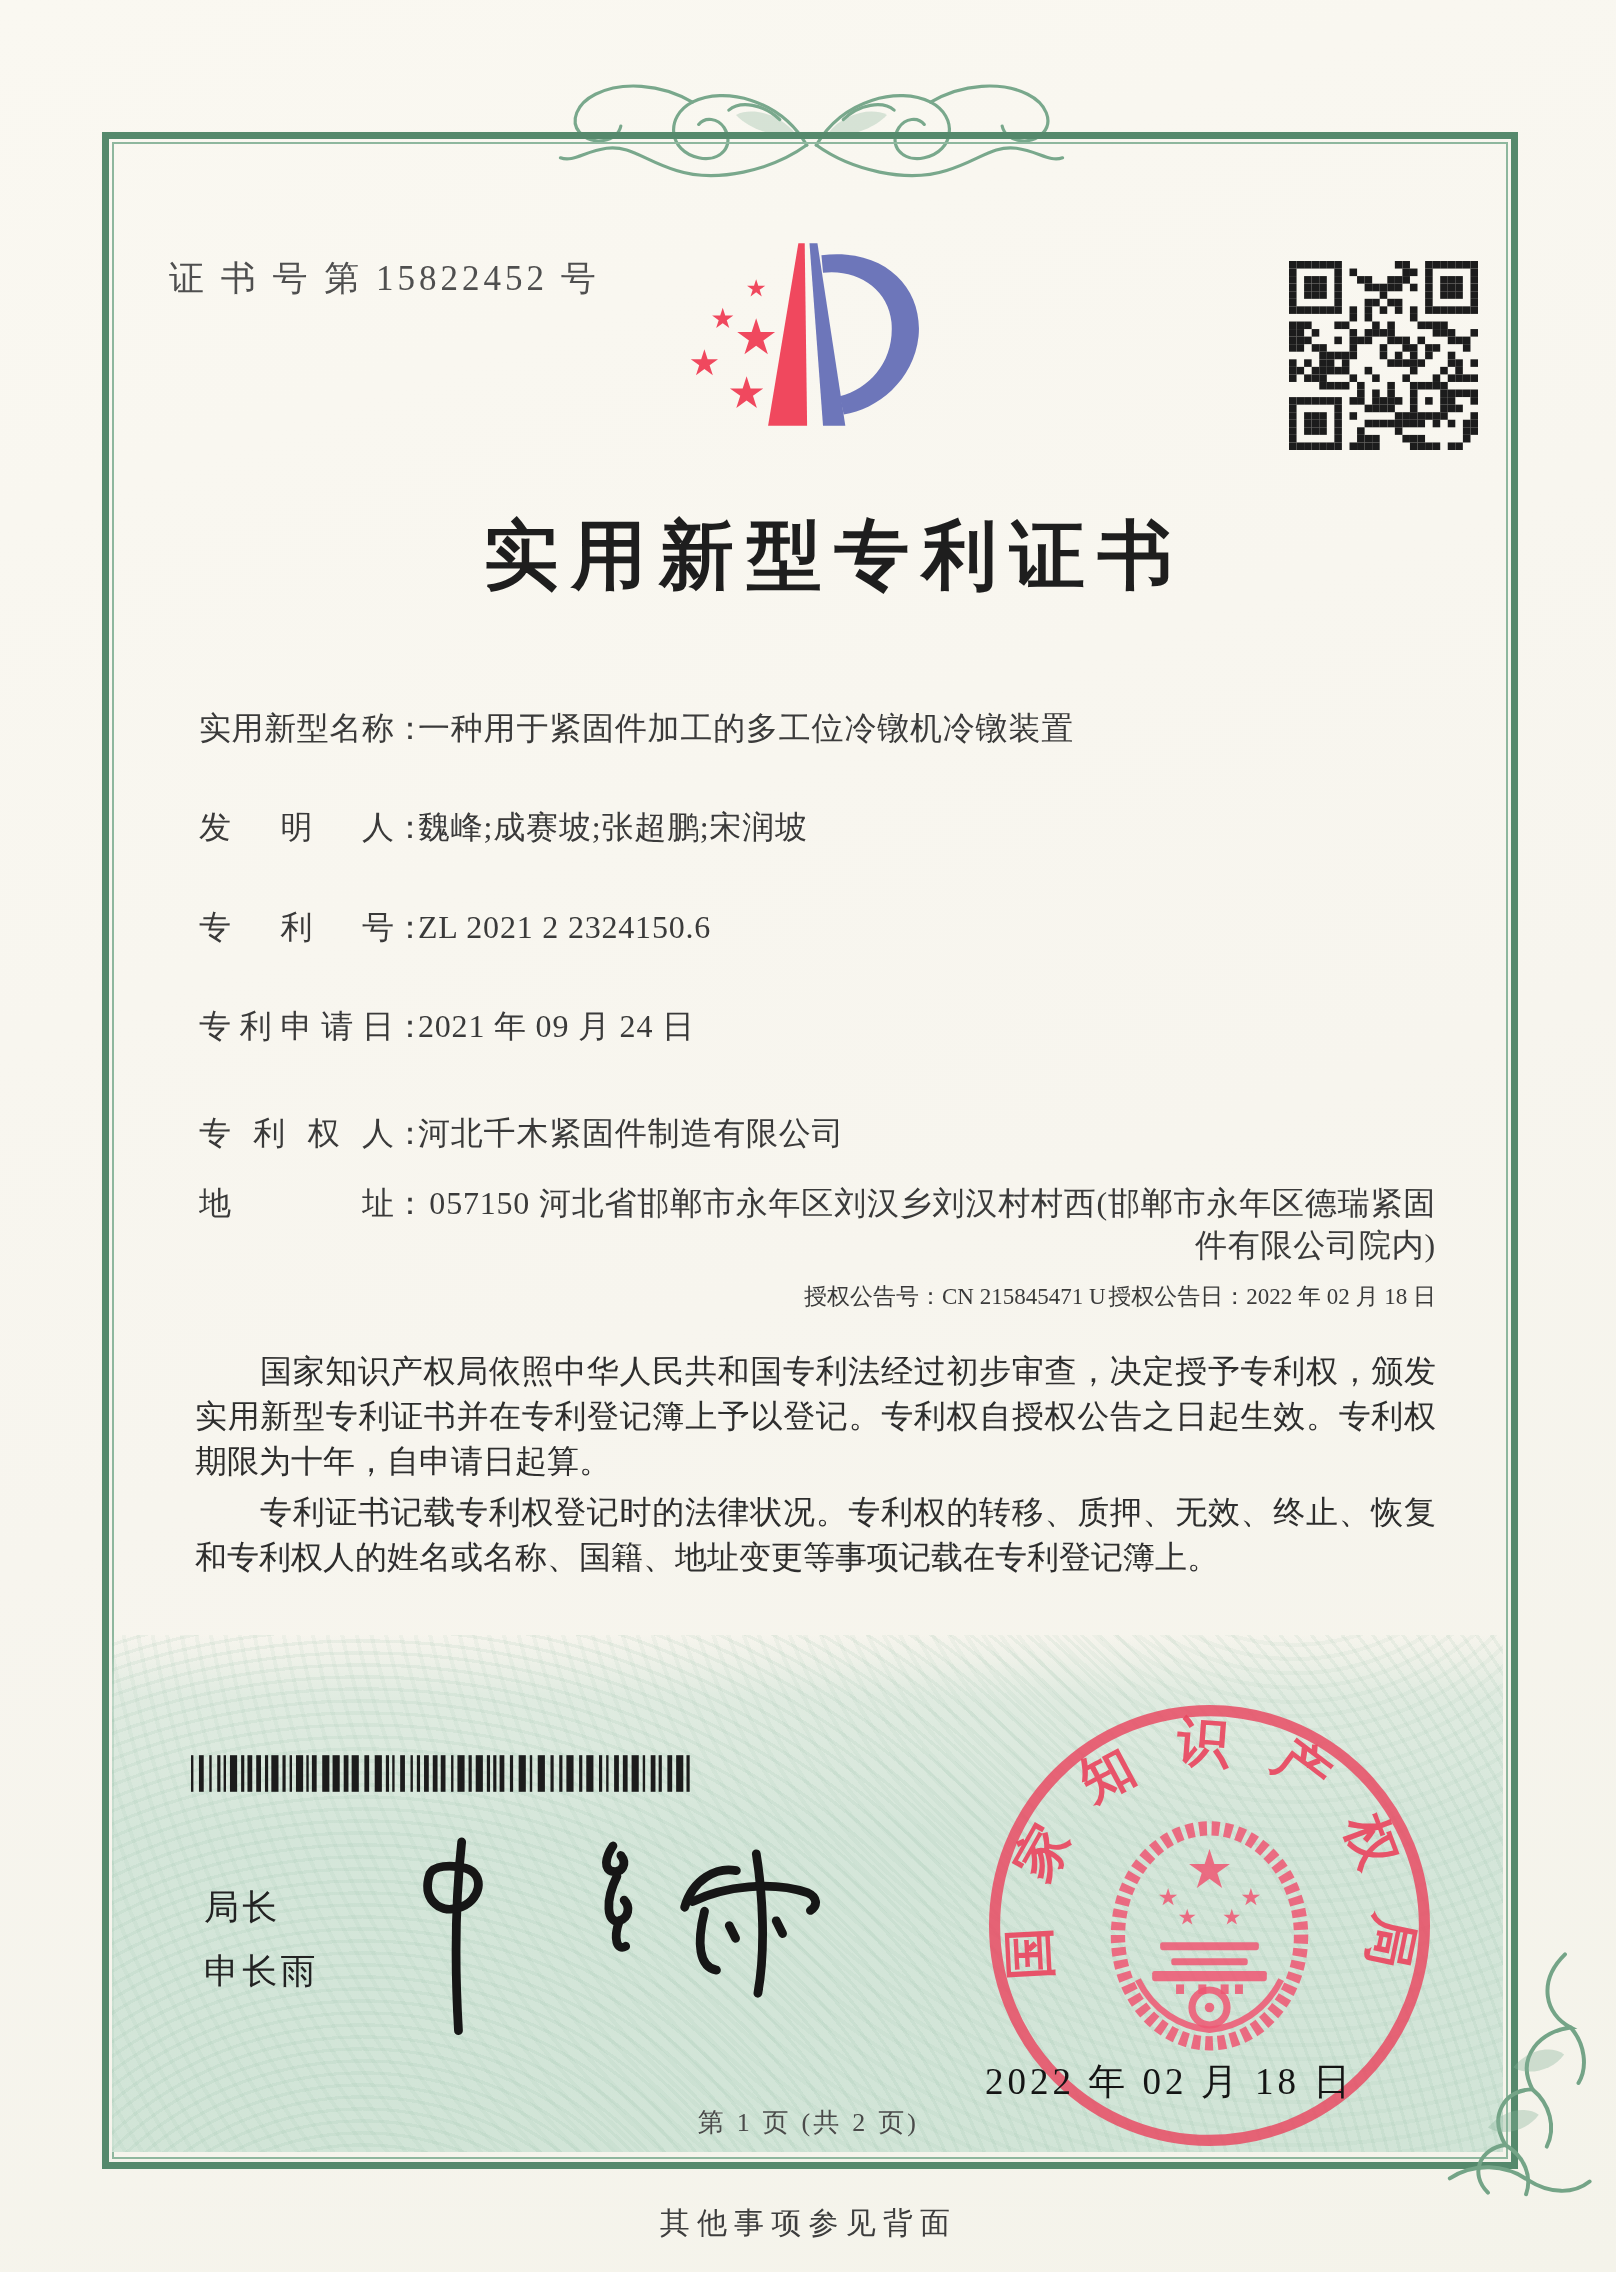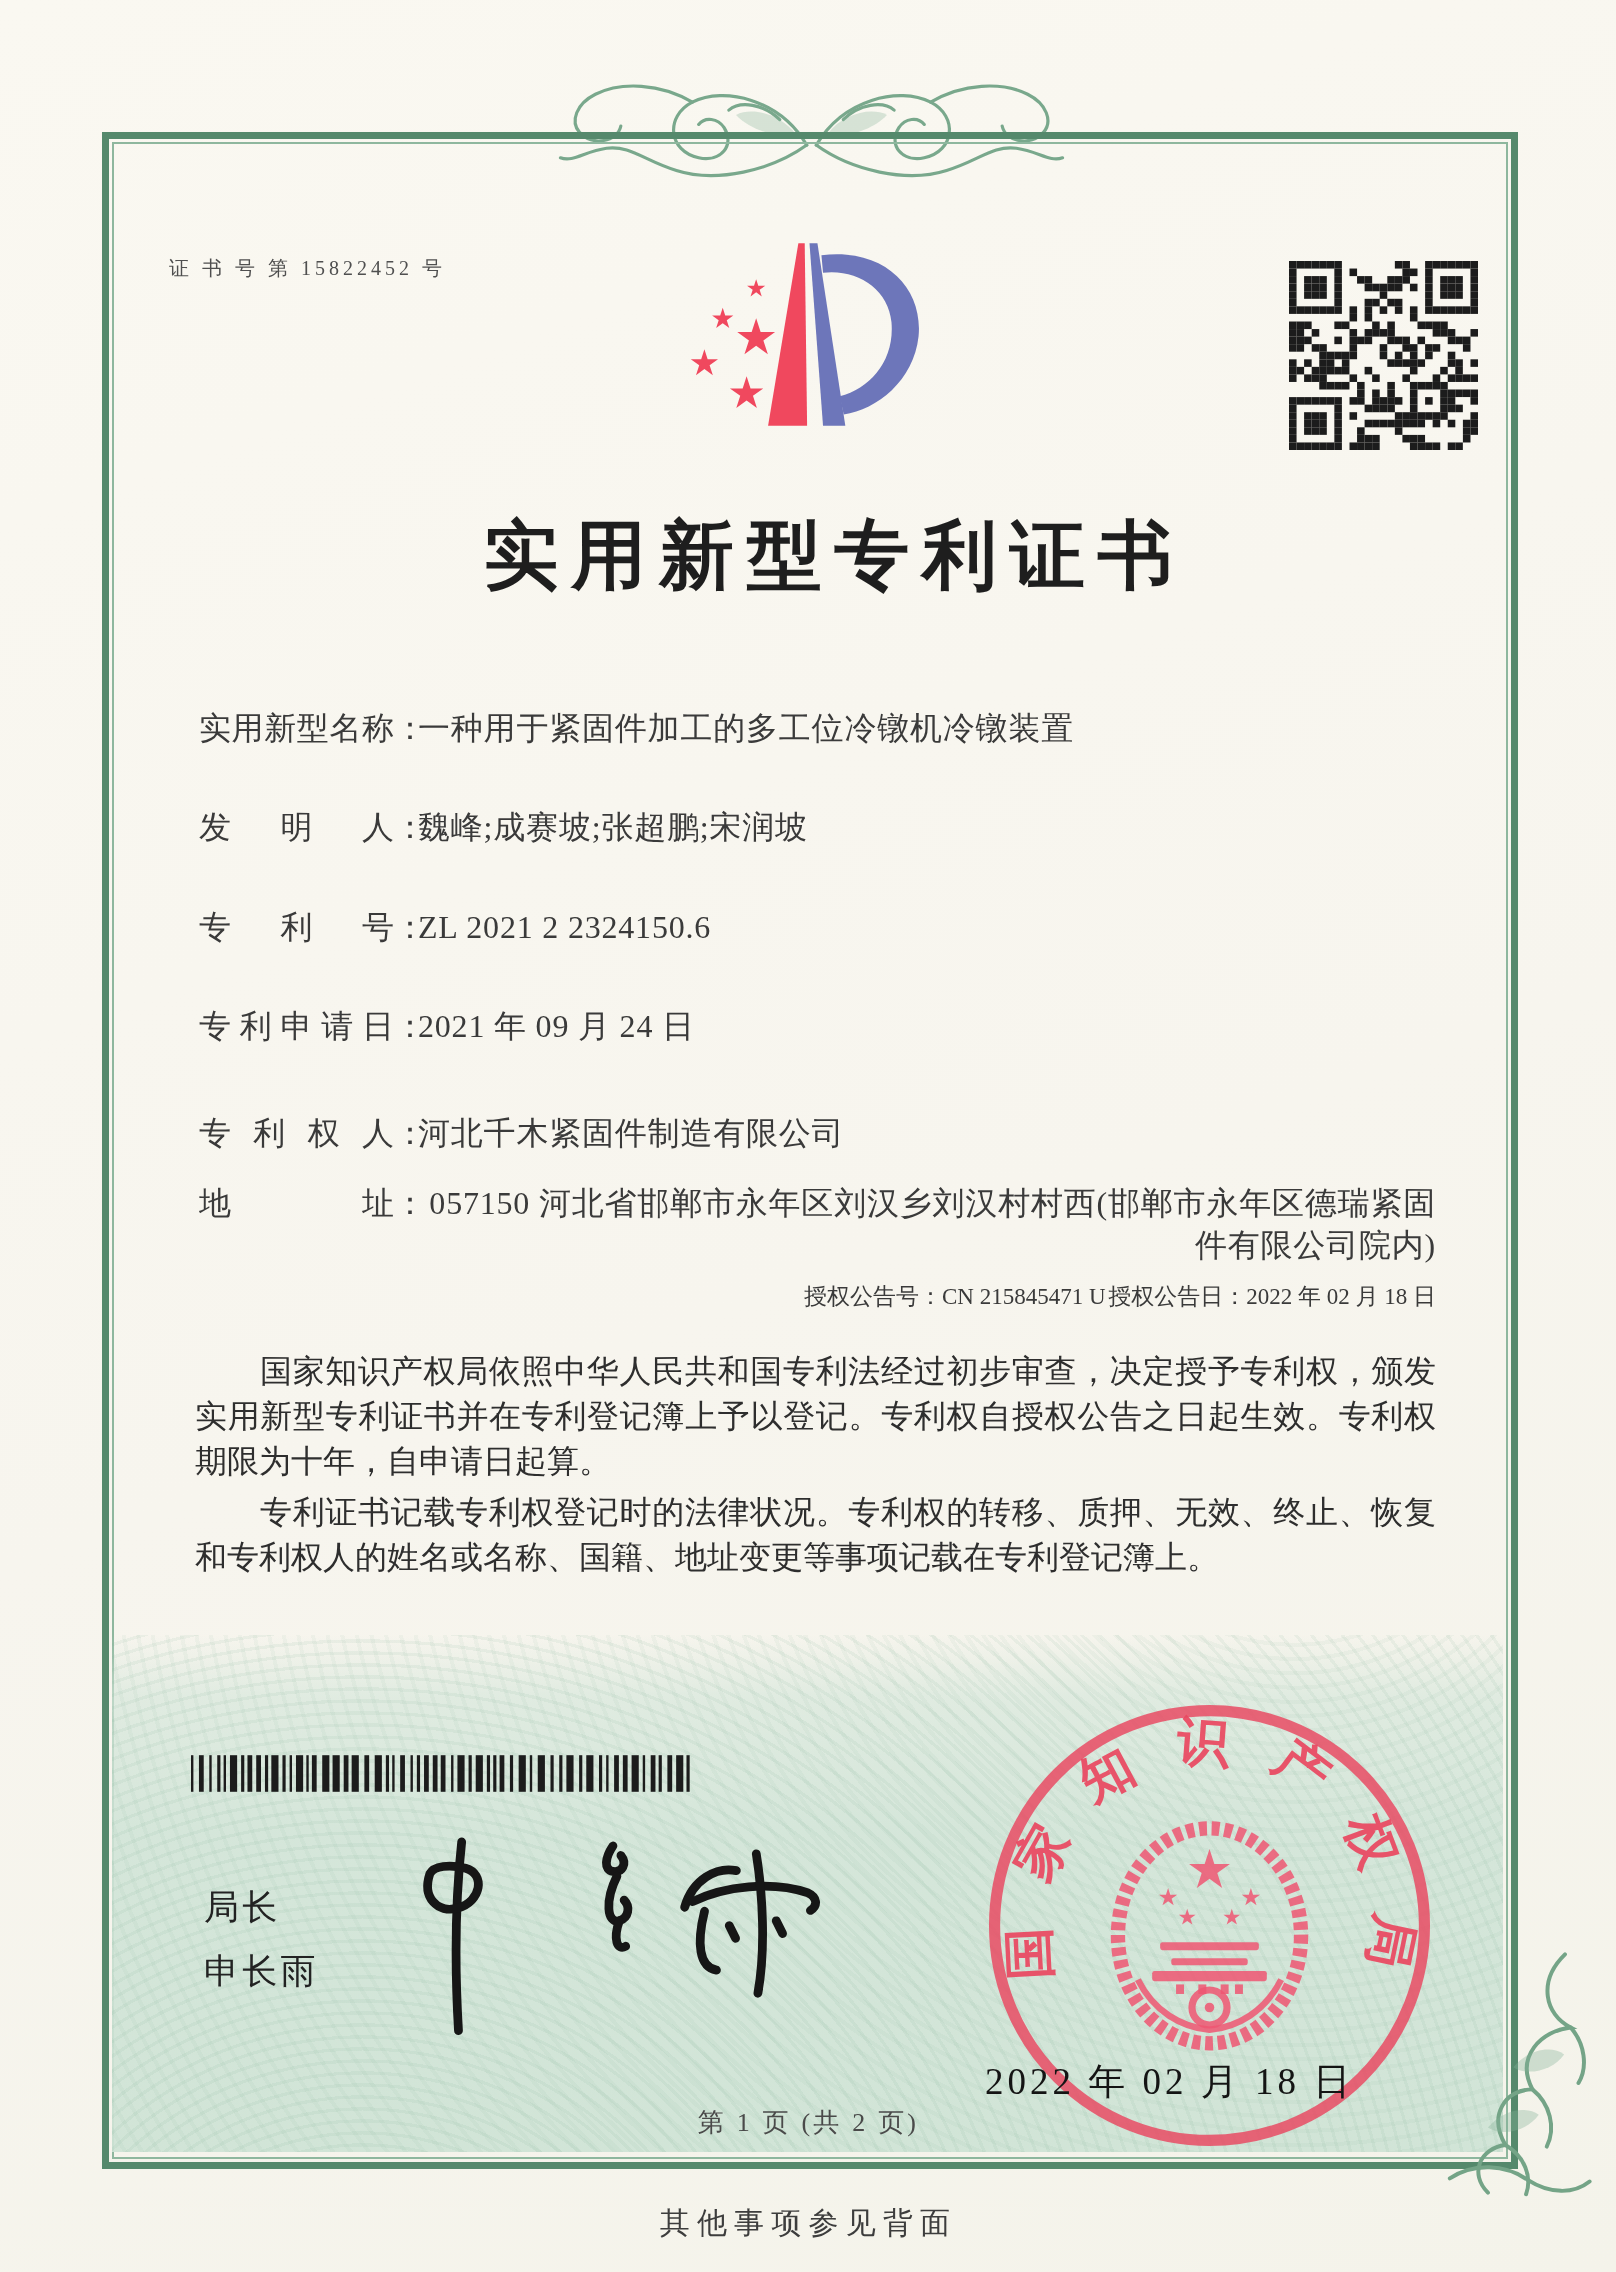--- a/index.html
+++ b/index.html
@@ -15,21 +15,21 @@
   .border-inner{position:absolute;inset:3.2px;border:2.4px solid #8eb79e;}
   
   .guilloche{
     position:absolute;left:112px;top:1635px;width:1391px;height:517px;
     background:
       repeating-radial-gradient(circle at 18% 150%, rgba(124,174,146,0.10) 0 3.2px, rgba(255,255,255,0.0) 3.2px 12px),
       repeating-radial-gradient(circle at 85% -40%, rgba(124,174,146,0.07) 0 4px, rgba(255,255,255,0.0) 4px 14.3px),
       linear-gradient(to bottom, rgba(214,231,219,0) 0%, rgba(212,230,218,0.65) 12%, rgba(208,228,215,0.88) 38%, rgba(206,227,213,0.92) 100%);
   }
   
-  .cert-no{position:absolute;left:169px;top:255px;font-size:20px;letter-spacing:4px;color:#4f4f4f;}
+  .cert-no{position:absolute;left:169px;top:255px;font-size:35px;letter-spacing:4px;color:#4f4f4f;}
   .logo{position:absolute;left:686px;top:233px;width:243px;height:203px;}
   .qr{position:absolute;left:1289px;top:261px;width:189px;height:189px;}
   .title{position:absolute;left:0;right:0;top:506px;margin:0;text-align:center;
     font-size:75px;font-weight:700;letter-spacing:12.7px;text-indent:12.7px;color:#1e1e1e;padding-left:39px;}
   
   .field-row{position:absolute;left:199px;width:1237px;font-size:32px;line-height:42px;color:#3a3a3a;}
   .row-0{top:707px;}.row-1{top:806px;}.row-2{top:906px;}.row-3{top:1005px;}
   .row-4{top:1112px;font-family:Liberation Serif, serif;}.row-5{top:1182px;display:flex;}
   .flabel{display:inline-block;width:195px;text-align:justify;text-align-last:justify;vertical-align:top;flex:0 0 195px;}
   .fcolon{display:inline-block;width:24px;vertical-align:top;flex:0 0 24px;}

